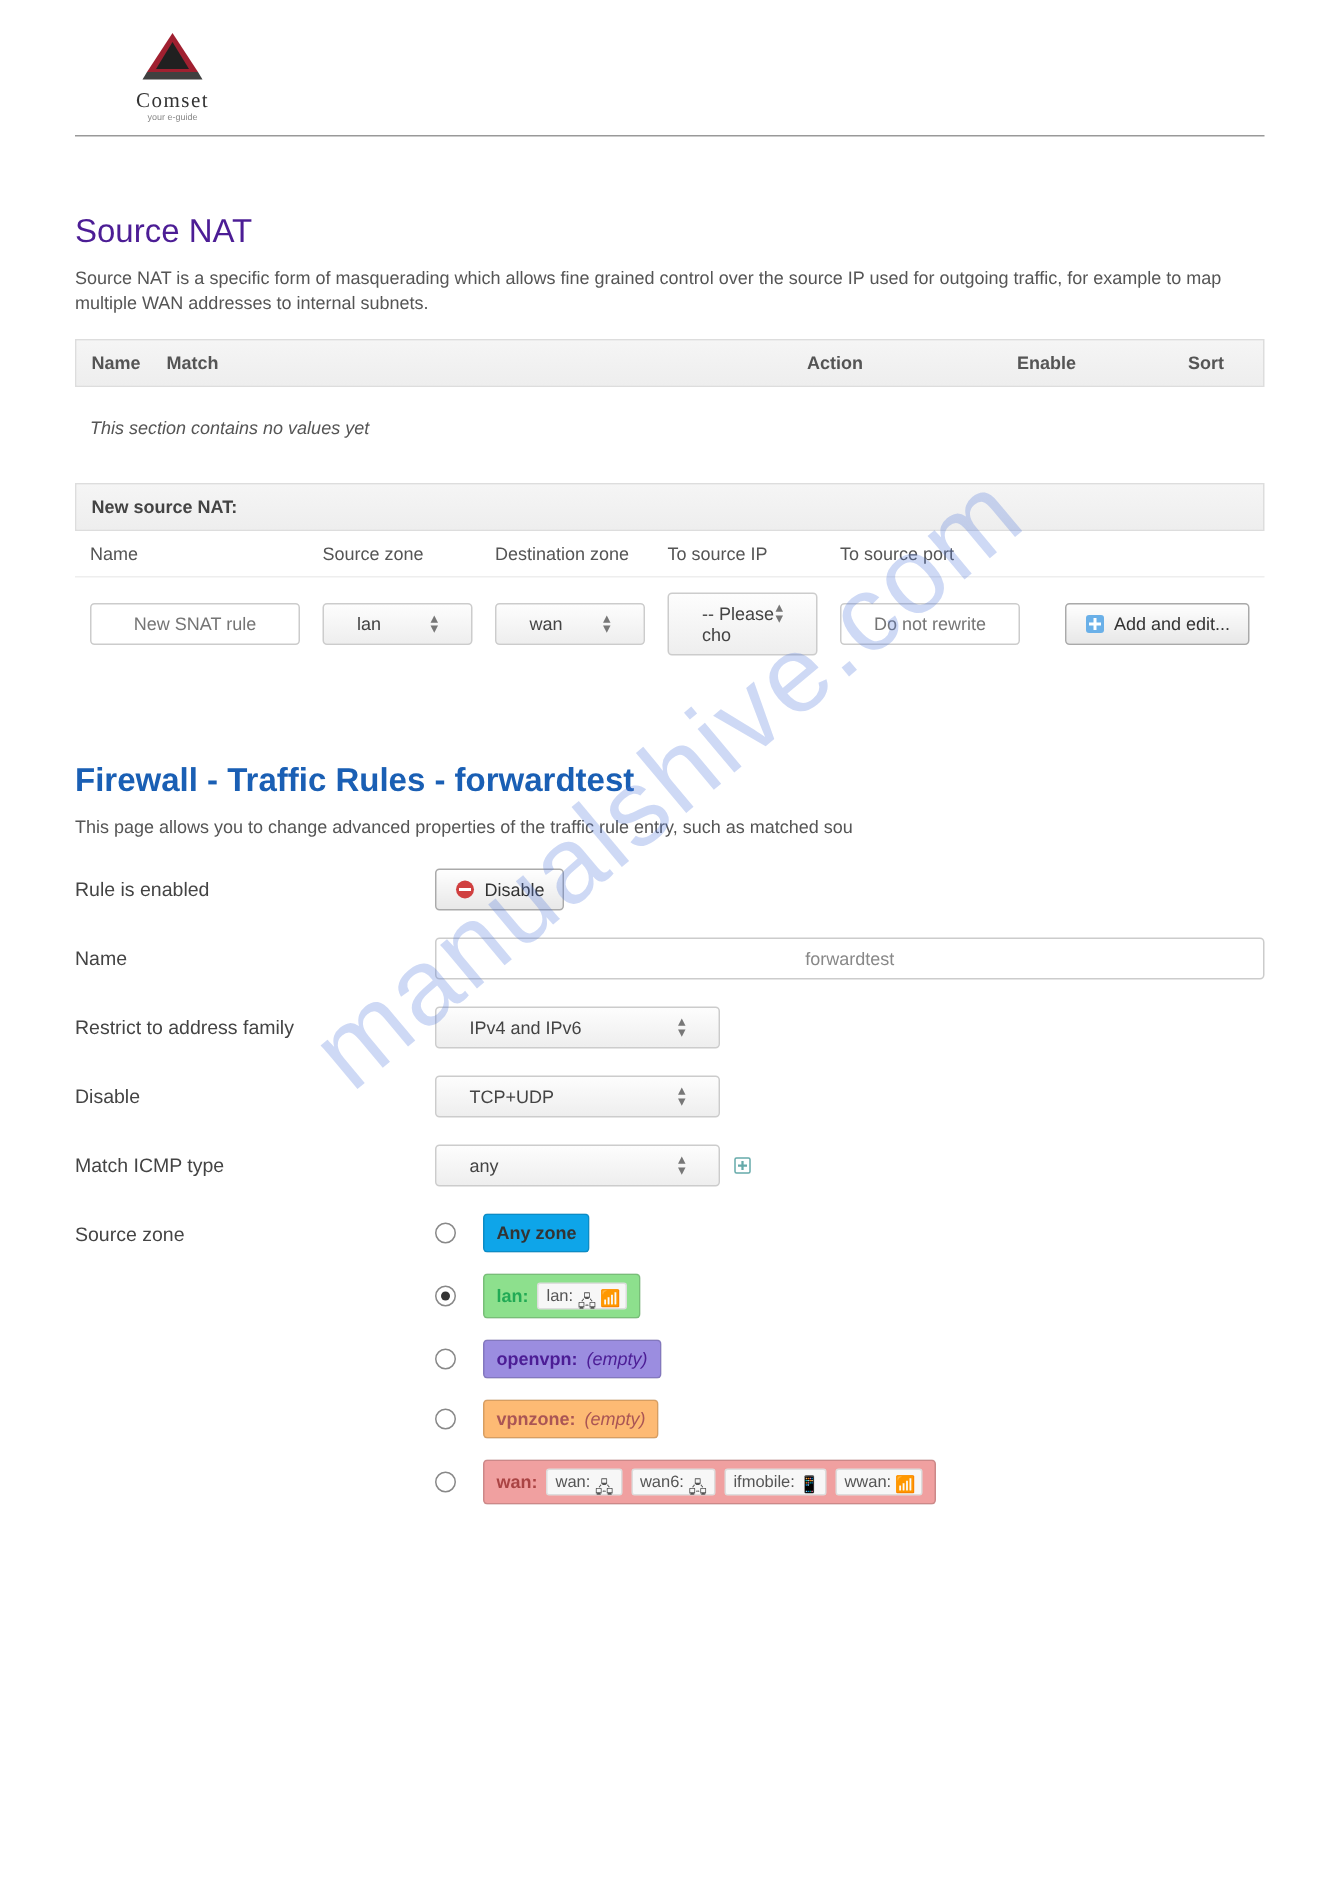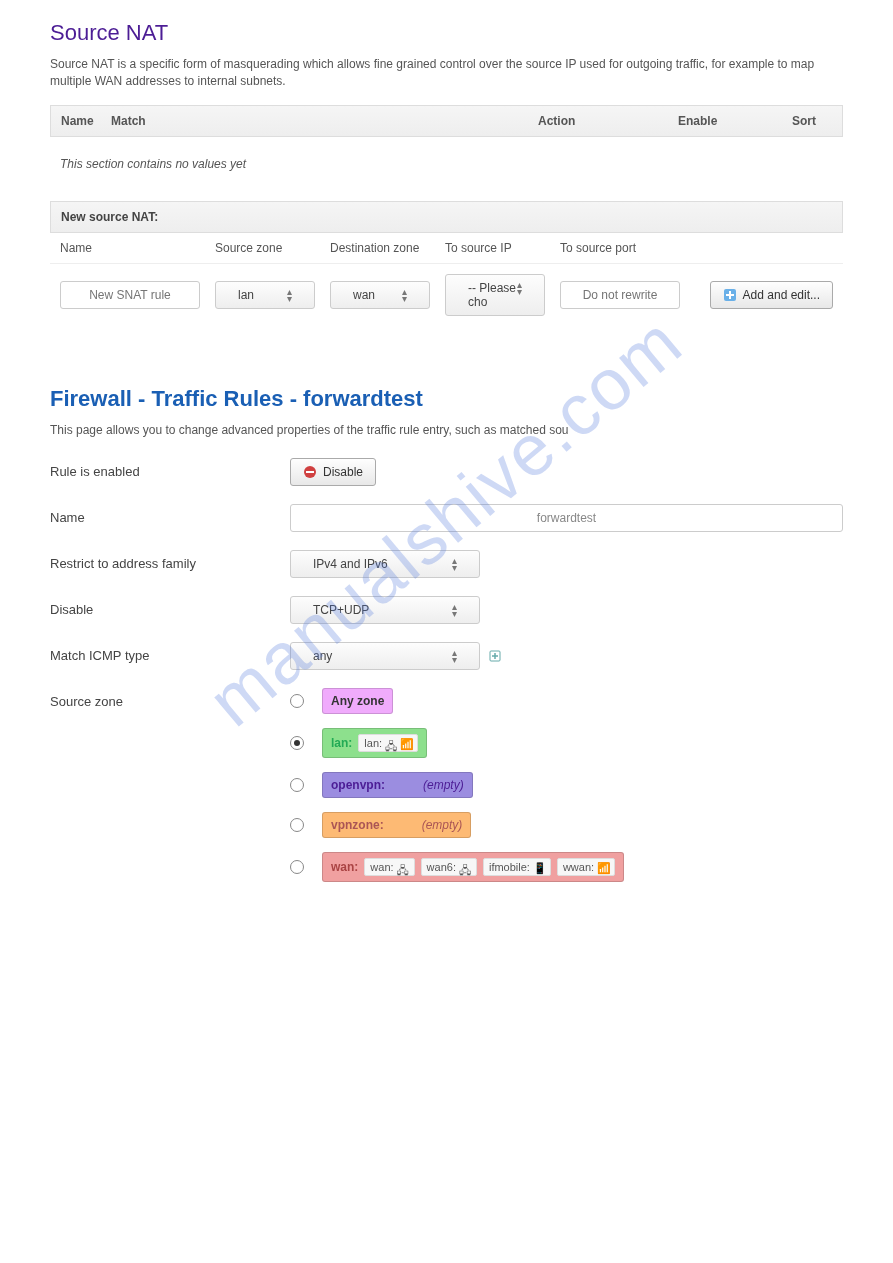--- a/index.html
+++ b/index.html
@@ -38,37 +38,50 @@
 .form-grid { margin-top: 20px; }
 .form-line { display: flex; align-items: flex-start; margin-bottom: 18px; }
 .form-label { width: 240px; text-align: left; padding-right: 18px; font-size: 13px; color: #444; padding-top: 6px; }
 .form-control { flex: 1; }
 .sel-wide { width: 190px; }
 .zone-list { display: flex; flex-direction: column; gap: 14px; }
 .zone-row { display: flex; align-items: center; gap: 18px; }
 .radio { width: 14px; height: 14px; border: 1px solid #888; border-radius: 50%; display: inline-flex; align-items: center; justify-content: center; }
 .radio.checked::after { content: ""; width: 6px; height: 6px; background: #333; border-radius: 50%; }
 .zone-badge { display: inline-flex; align-items: center; gap: 6px; padding: 5px 8px; border-radius: 3px; font-size: 12px; border: 1px solid rgba(0,0,0,0.15); }
-.zone-any { background: #f0abfc; color: #333; font-weight: bold; }
+.zone-any { background: #0ea5e9; color: #333; font-weight: bold; }
 .zone-lan { background: #8de08d; color: #2a5; }
 .zone-openvpn { background: #9b8de0; color: #4c1d95; }
 .zone-vpnzone { background: #fdba74; color: #a55; }
 .zone-wan { background: #f0a0a0; color: #a44; }
 .sub-badge { background: #f7f7f7; color: #555; padding: 2px 5px; border-radius: 2px; font-size: 11px; display: inline-flex; align-items: center; gap: 3px; border: 1px solid #ddd; }
-.empty-tag { font-style: italic; margin-left: 32px; }
+.empty-tag { font-style: italic; }
 .mini-icon { width: 12px; height: 10px; display: inline-block; }
 .watermark { position: absolute; top: 480px; left: 150px; font-size: 72px; color: rgba(80,120,220,0.28); transform: rotate(-40deg); pointer-events: none; font-weight: 400; letter-spacing: 2px; }
 .copy-icon { width: 14px; height: 14px; display: inline-block; margin-left: 4px; vertical-align: middle; }
 </style>
 </head>
 <body>
 
 <div class="page">
   <div class="watermark">manualshive.com</div>
 
+  <div class="header">
+    <div class="logo">
+      <div class="logo-tri">
+        <svg viewBox="0 0 50 36" width="50" height="36">
+          <polygon points="25,2 8,28 42,28" fill="#a02030"></polygon>
+          <polygon points="25,8 14,26 36,26" fill="#202020"></polygon>
+          <polygon points="8,28 42,28 45,33 5,33" fill="#404040"></polygon>
+        </svg>
+      </div>
+      <div class="logo-text">Comset</div>
+      <div class="logo-sub">your e-guide</div>
+    </div>
+  </div>
 
   <h1>Source NAT</h1>
   <p class="desc">Source NAT is a specific form of masquerading which allows fine grained control over the source IP used for outgoing traffic, for example to map multiple WAN addresses to internal subnets.</p>
 
   <div class="table-head">
     <div class="col-name">Name</div>
     <div class="col-match">Match</div>
     <div class="col-action">Action</div>
     <div class="col-enable">Enable</div>
     <div class="col-sort">Sort</div>

